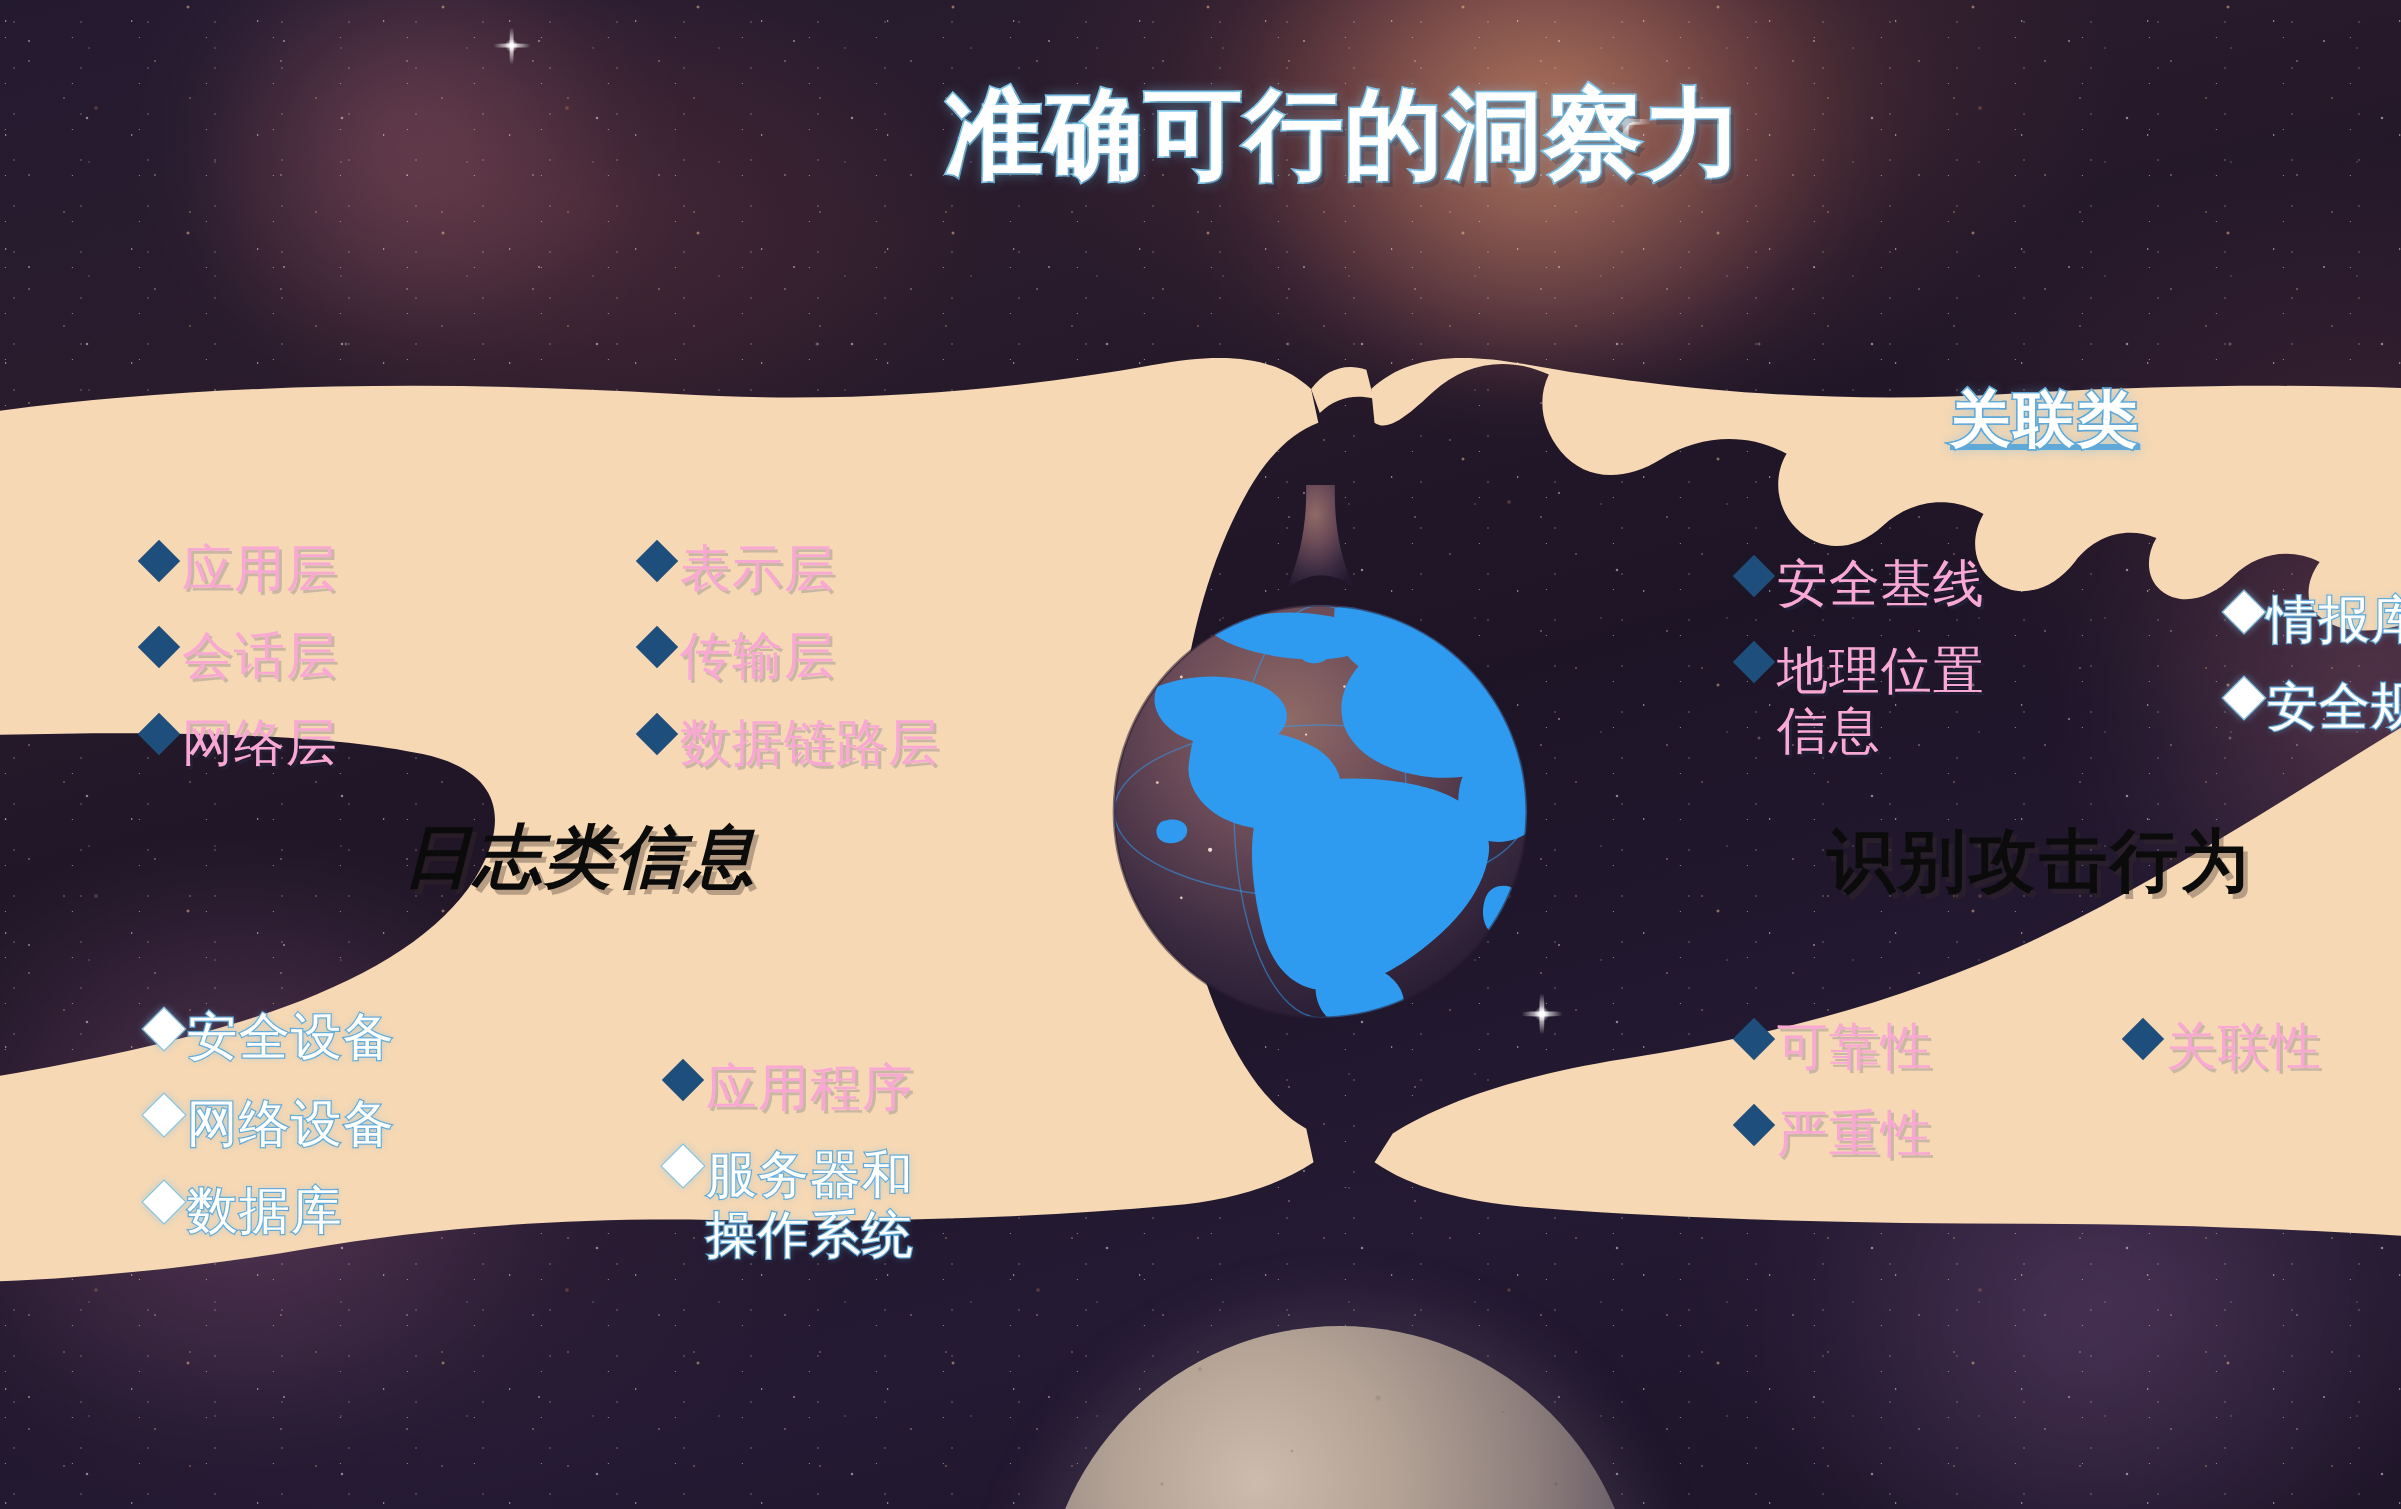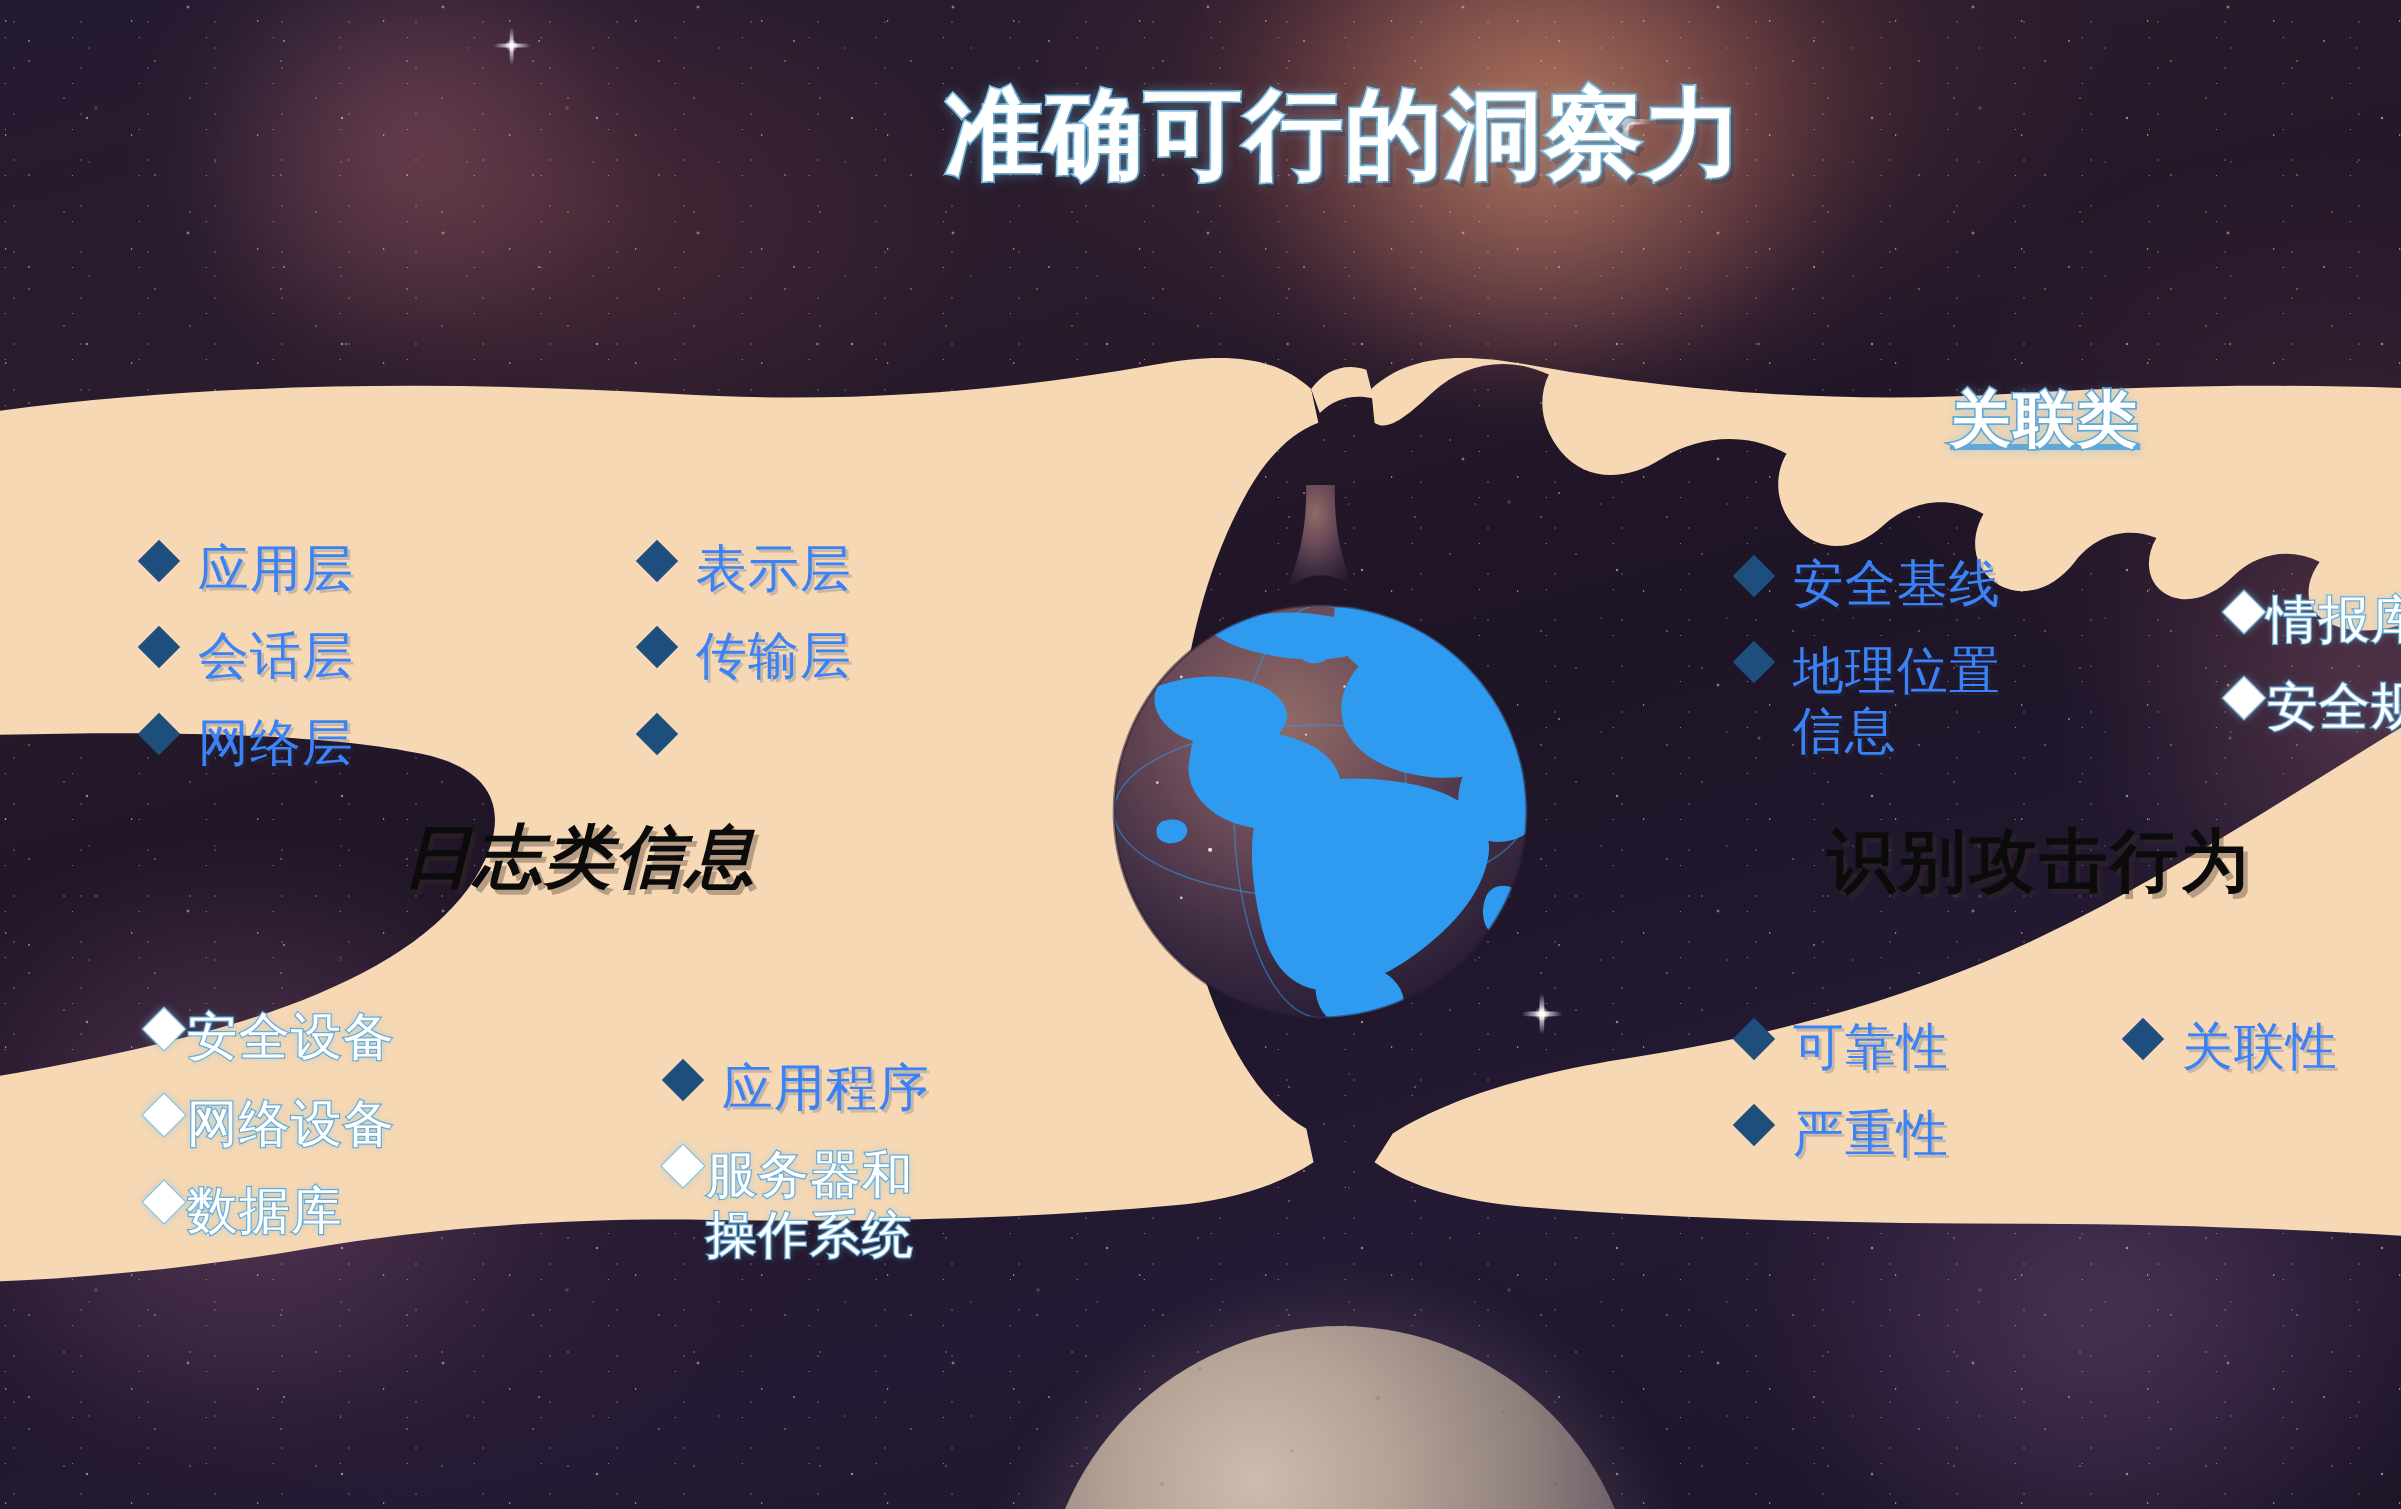--- a/index.html
+++ b/index.html
@@ -142,21 +142,21 @@
 
   
   .blist{display:block;}
   .bitem{display:flex;align-items:flex-start;gap:7.7px;margin-bottom:8.6px;}
   .dia{flex:0 0 auto;display:inline-block;margin-top:6.7px;}
   .dia i{display:block;width:30px;height:30px;transform:rotate(45deg);}
   .blabel{font-size:51px;line-height:1.18;font-weight:400;letter-spacing:.02em;}
 
   
   .v-blue .dia i{background:#1d4e7c;}
-  .v-blue .blabel{color:#3b82f6;text-shadow:2.9px 3.4px 0 rgba(40,70,105,.22);margin-left:16px;}
+  .v-blue .blabel{color:#f9a8d4;text-shadow:2.9px 3.4px 0 rgba(40,70,105,.22);}
 
   
   .v-glow .dia i{background:#ffffff;box-shadow:0 0 8.6px rgba(130,200,240,.65);outline:1.4px solid #7cc3e6;}
   .v-glow .blabel{
     color:#ffffff;
     -webkit-text-stroke:2.4px #63a9d6;
     paint-order:stroke fill;
     text-shadow:0 0 7.7px rgba(110,190,235,.55);
   }
 
@@ -385,20 +385,21 @@
     <div class="bitem">
       <span class="dia"><i></i></span>
       <span class="blabel">表示层</span>
     </div>
     <div class="bitem">
       <span class="dia"><i></i></span>
       <span class="blabel">传输层</span>
     </div>
     <div class="bitem">
       <span class="dia"><i></i></span>
+      <span class="blabel">数据链路层</span>
     </div>
   </div>
 
   <div class="txt hd-dark" id="hd-log">日志类信息</div>
 
   <div class="txt blist v-glow" id="list-log-a">
     <div class="bitem">
       <span class="dia"><i></i></span>
       <span class="blabel">安全设备</span>
     </div>

